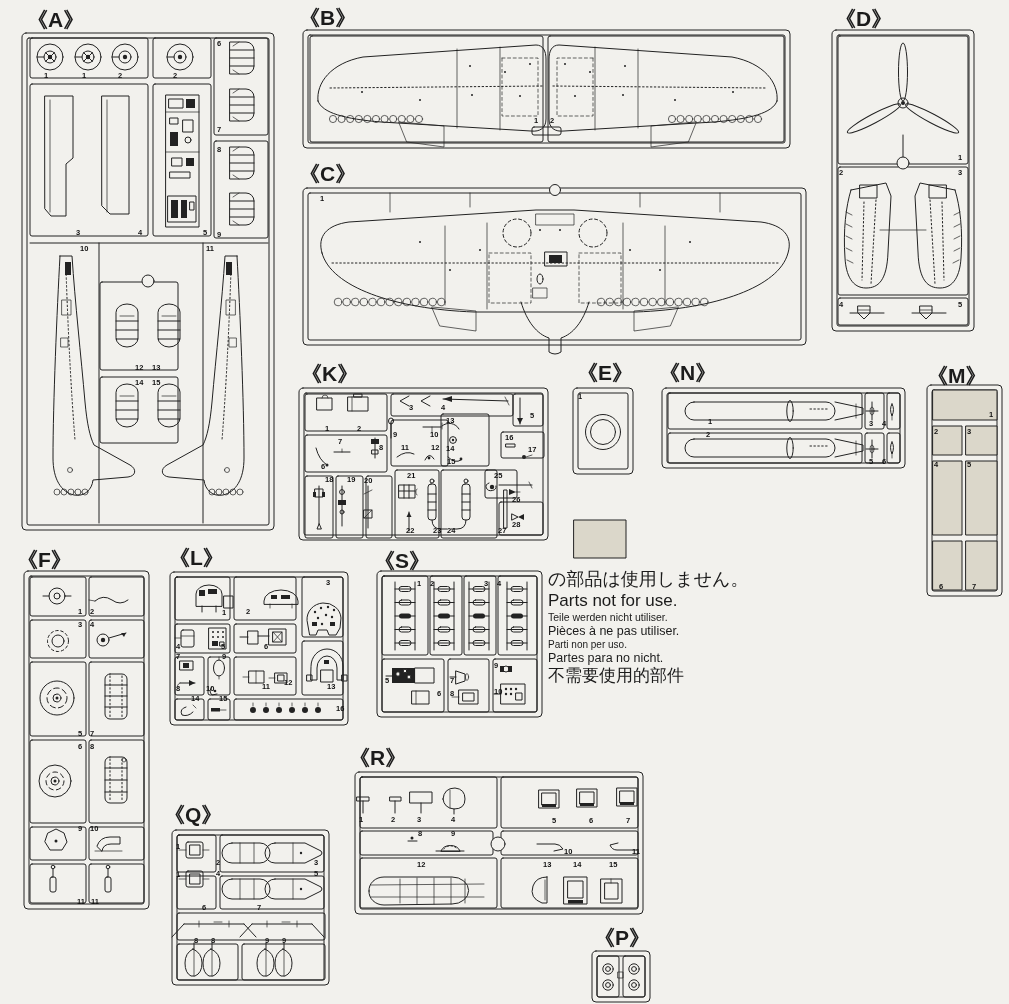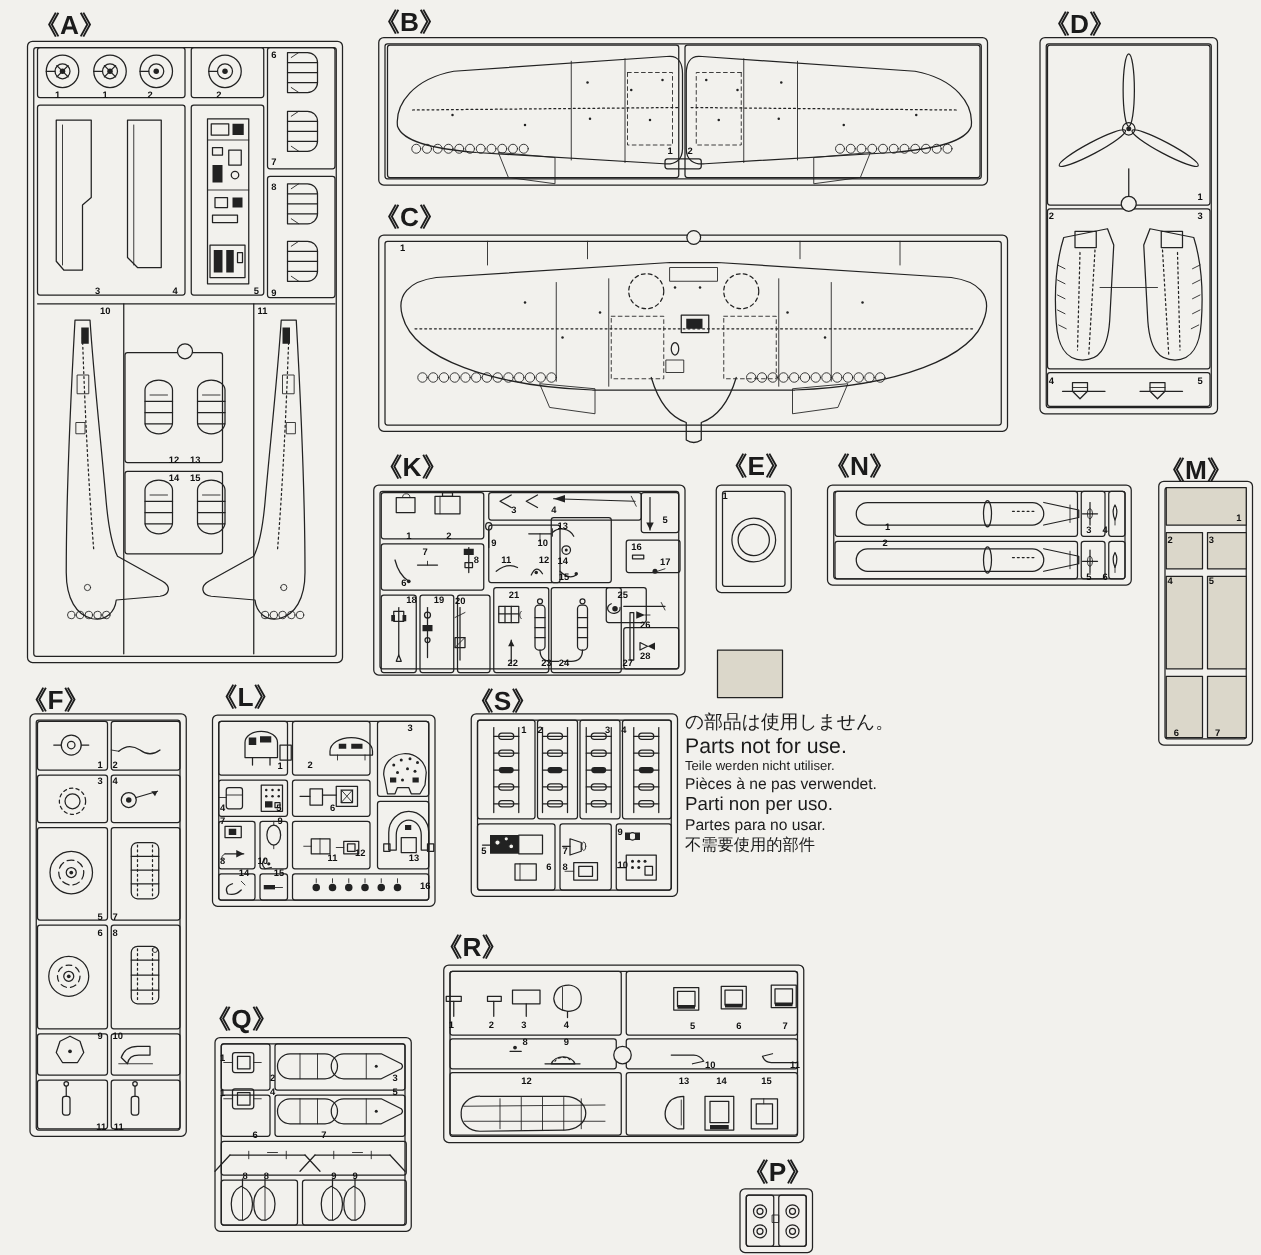--- a/index.html
+++ b/index.html
@@ -10,22 +10,22 @@
   #art .fill{fill:#222;stroke:none}
   #art .paper{fill:#f2f1ed}
   #art .shade{fill:#dbd7ca;stroke:#222}
   #art .dash{stroke-dasharray:3 2.6}
   #art .dot{stroke-dasharray:1.5 2.4}
   #art .thin{stroke-width:.7}
   #art text{stroke:none;fill:#111;font:bold 7.5px "Liberation Sans",sans-serif}
   .sec-label{position:absolute;font-weight:bold;font-size:21px;white-space:nowrap}
   .note{position:absolute;left:548px;top:569px;width:185px;line-height:1.2}
   .note div{white-space:nowrap}
-  .n0{font-size:15px}.n1{font-size:17px}.n2{font-size:10.5px}.n3{font-size:12.5px}
-  .n4{font-size:15px}.n5{font-size:12.5px}.n6{font-size:13px}
+  .n0{font-size:18px}.n1{font-size:17px}.n2{font-size:10.5px}.n3{font-size:12.5px}
+  .n4{font-size:10px}.n5{font-size:12.5px}.n6{font-size:17px}
 </style>
 </head>
 <body>
 
 <div class="page">
 
 <svg id="art" width="1009" height="1004">
   <defs>
     <g id="wheelA">
           <circle r="13"></circle>
@@ -919,19 +919,19 @@
 <div class="sec-label" style="left:169px;top:544px">《L》</div>
 <div class="sec-label" style="left:374px;top:547px">《S》</div>
 <div class="sec-label" style="left:164px;top:801px">《Q》</div>
 <div class="sec-label" style="left:349px;top:744px">《R》</div>
 <div class="sec-label" style="left:594px;top:924px">《P》</div>
 
 <div class="note">
   <div class="n0">の部品は使用しません。</div>
   <div class="n1">Parts not for use.</div>
   <div class="n2">Teile werden nicht utiliser.</div>
-  <div class="n3">Pièces à ne pas verwendet.</div>
+  <div class="n3">Pièces à ne pas utiliser.</div>
   <div class="n4">Parti non per uso.</div>
-  <div class="n5">Partes para no usar.</div>
+  <div class="n5">Partes para no nicht.</div>
   <div class="n6">不需要使用的部件</div>
 </div>
 
 </div>
 
 </body></html>

